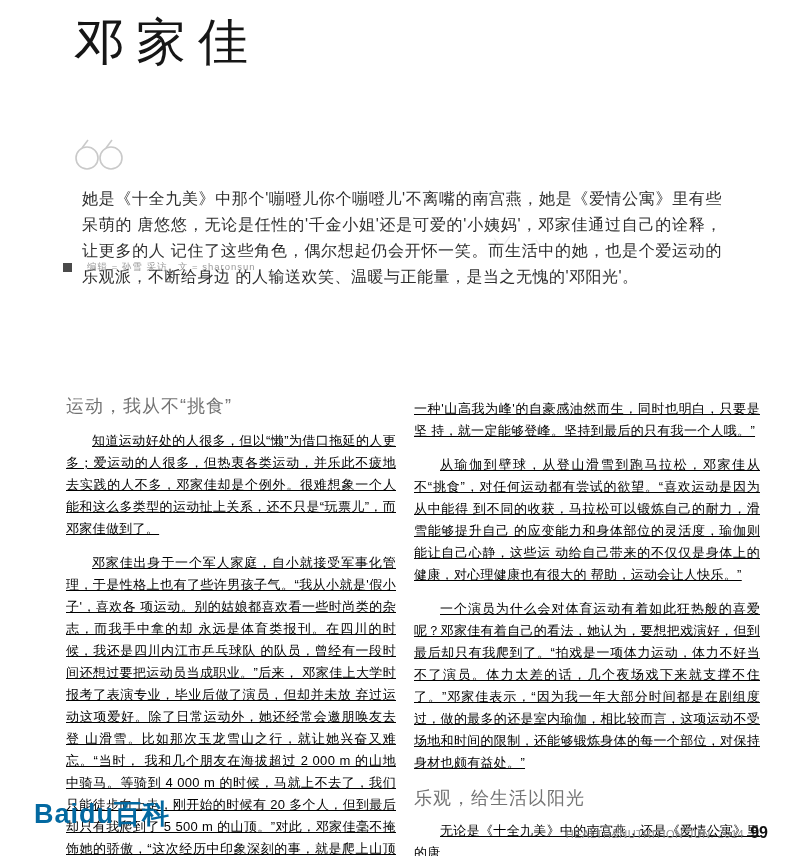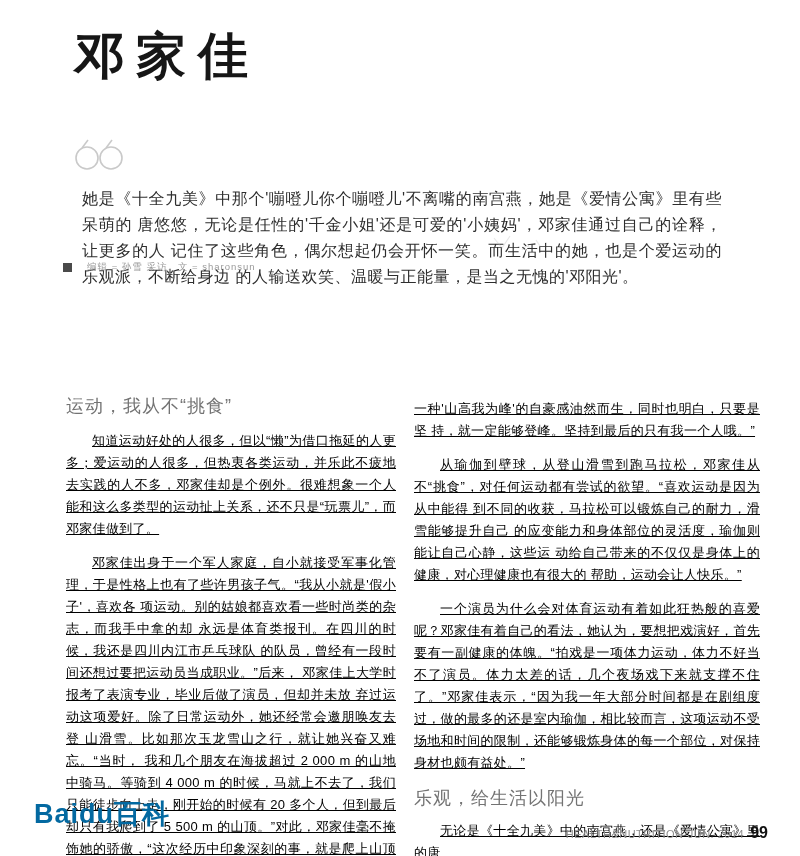--- a/index.html
+++ b/index.html
@@ -5,23 +5,23 @@
   html,body{margin:0;padding:0;background:#ffffff;}
   body{
     width:800px;height:856px;position:relative;overflow:hidden;
     font-family:"Liberation Sans","DejaVu Sans",sans-serif;
     color:#3a3a3a;
   }
   .page{position:absolute;inset:0;background:#fff;}
 
   
   .title{
-    position:absolute;left:74px;top:29px;margin:0;
+    position:absolute;left:74px;top:15px;margin:0;
     font-family:"Liberation Serif","DejaVu Serif",serif;
-    font-size:50px;font-weight:700;color:#161616;letter-spacing:12px;line-height:1.1;
+    font-size:50px;font-weight:400;color:#161616;letter-spacing:12px;line-height:1.1;
   }
   .subtitle{
     position:absolute;left:74px;top:86px;margin:0;
     font-size:34px;font-weight:700;color:#3f9d8d;letter-spacing:5px;line-height:1.1;
   }
   .quote-icon{position:absolute;left:72px;top:138px;}
 
   .intro{
     position:absolute;left:66px;top:170px;width:640px;margin:16px;
     font-size:16px;line-height:26px;color:#2e2e2e;
@@ -102,21 +102,21 @@
 
     <section class="col left">
       <h3 class="section-heading">运动，我从不“挑食”</h3>
       <p class="indent">知道运动好处的人很多，但以“懒”为借口拖延的人更多；爱运动的人很多，但热衷各类运动，并乐此不疲地去实践的人不多，邓家佳却是个例外。很难想象一个人能和这么多类型的运动扯上关系，还不只是“玩票儿”，而邓家佳做到了。</p>
       <p class="indent">邓家佳出身于一个军人家庭，自小就接受军事化管理，于是性格上也有了些许男孩子气。“我从小就是'假小子'，喜欢各 项运动。别的姑娘都喜欢看一些时尚类的杂志，而我手中拿的却 永远是体育类报刊。在四川的时候，我还是四川内江市乒乓球队 的队员，曾经有一段时间还想过要把运动员当成职业。”后来， 邓家佳上大学时报考了表演专业，毕业后做了演员，但却并未放 弃过运动这项爱好。除了日常运动外，她还经常会邀朋唤友去登 山滑雪。比如那次玉龙雪山之行，就让她兴奋又难忘。“当时， 我和几个朋友在海拔超过 2 000 m 的山地中骑马。等骑到 4 000 m 的时候，马就上不去了，我们只能徒步向上走，刚开始的时候有 20 多个人，但到最后却只有我爬到了 5 500 m 的山顶。”对此，邓家佳毫不掩饰她的骄傲，“这次经历中印象深刻的事，就是爬上山顶之后的喜悦与成就感，在山顶上环视山脚下的一草一木，</p>
     </section>
 
     <section class="col right">
       <p>一种'山高我为峰'的自豪感油然而生，同时也明白，只要是坚 持，就一定能够登峰。坚持到最后的只有我一个人哦。”</p>
       <p class="indent">从瑜伽到壁球，从登山滑雪到跑马拉松，邓家佳从不“挑食”，对任何运动都有尝试的欲望。“喜欢运动是因为从中能得 到不同的收获，马拉松可以锻炼自己的耐力，滑雪能够提升自己 的应变能力和身体部位的灵活度，瑜伽则能让自己心静，这些运 动给自己带来的不仅仅是身体上的健康，对心理健康也有很大的 帮助，运动会让人快乐。”</p>
-      <p class="indent">一个演员为什么会对体育运动有着如此狂热般的喜爱呢？邓家佳有着自己的看法，她认为，要想把戏演好，首先要有一副健康的体魄。“拍戏是一项体力运动，体力不好当不了演员。体力太差的话，几个夜场戏下来就支撑不住了。”邓家佳表示，“因为我一年大部分时间都是在剧组度过，做的最多的还是室内瑜伽，相比较而言，这项运动不受场地和时间的限制，还能够锻炼身体的每一个部位，对保持身材也颇有益处。”</p>
+      <p class="indent">一个演员为什么会对体育运动有着如此狂热般的喜爱呢？邓家佳有着自己的看法，她认为，要想把戏演好，但到最后却只有我爬到了。“拍戏是一项体力运动，体力不好当不了演员。体力太差的话，几个夜场戏下来就支撑不住了。”邓家佳表示，“因为我一年大部分时间都是在剧组度过，做的最多的还是室内瑜伽，相比较而言，这项运动不受场地和时间的限制，还能够锻炼身体的每一个部位，对保持身材也颇有益处。”</p>
       <h3 class="section-heading second">乐观，给生活以阳光</h3>
       <p class="indent">无论是《十全九美》中的南宫燕，还是《爱情公寓》里的唐</p>
     </section>
 
   </div>
 
   <div class="footer">
     <span class="journal">HEALTH&amp;NUTRITION·JUN. 2014</span>
     <span class="page-number">99</span>
   </div>

